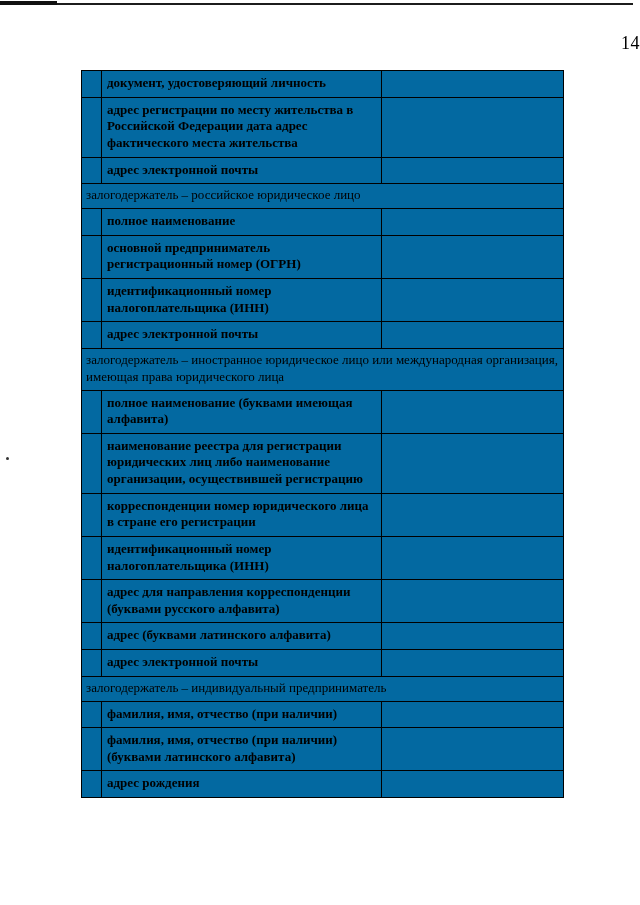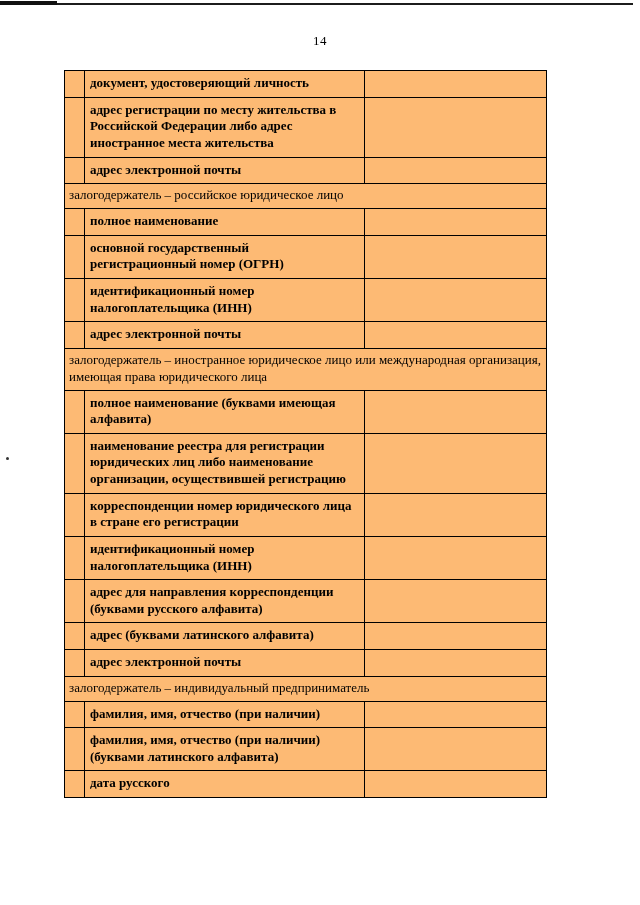--- a/index.html
+++ b/index.html
@@ -27,31 +27,31 @@
   .scan-dot {
     position: absolute;
     left: 6px; top: 457px;
     width: 3px; height: 3px;
     border-radius: 50%;
     background: #333;
   }
   .page-number {
     position: absolute;
     top: 33px; left: 0; right: 0;
-    text-align: center;
-    font-size: 13px;
+    text-align: right;
+    font-size: 18px;
     letter-spacing: 0.5px;
   }
   .doc-table {
     position: absolute;
-    left: 64px; top: 70px;
+    left: 81px; top: 70px;
     width: 483px;
     box-sizing: border-box;
     border: 1.5px solid #000;
-    background: #fdba74;
+    background: #0369a1;
   }
   .doc-table > div + div { border-top: 1.5px solid #000; }
   .t-row { display: flex; align-items: stretch; }
   .cell-indent {
     flex: none;
     width: 20px;
     border-right: 1.5px solid #000;
     box-sizing: border-box;
   }
   .cell-label {
@@ -86,37 +86,37 @@
 <div class="page-number">14</div>
 
 <div class="doc-table">
     <div class="t-row">
       <div class="cell-indent"></div>
       <div class="cell-label">документ, удостоверяющий личность</div>
       <div class="cell-value"></div>
     </div>
     <div class="t-row">
       <div class="cell-indent"></div>
-      <div class="cell-label">адрес регистрации по месту жительства в Российской Федерации либо адрес иностранное места жительства</div>
+      <div class="cell-label">адрес регистрации по месту жительства в Российской Федерации дата адрес фактического места жительства</div>
       <div class="cell-value"></div>
     </div>
     <div class="t-row">
       <div class="cell-indent"></div>
       <div class="cell-label">адрес электронной почты</div>
       <div class="cell-value"></div>
     </div>
     <div class="t-section">залогодержатель – российское юридическое лицо</div>
     <div class="t-row">
       <div class="cell-indent"></div>
       <div class="cell-label">полное наименование</div>
       <div class="cell-value"></div>
     </div>
     <div class="t-row">
       <div class="cell-indent"></div>
-      <div class="cell-label">основной государственный регистрационный номер (ОГРН)</div>
+      <div class="cell-label">основной предприниматель регистрационный номер (ОГРН)</div>
       <div class="cell-value"></div>
     </div>
     <div class="t-row">
       <div class="cell-indent"></div>
       <div class="cell-label">идентификационный номер налогоплательщика (ИНН)</div>
       <div class="cell-value"></div>
     </div>
     <div class="t-row">
       <div class="cell-indent"></div>
       <div class="cell-label">адрес электронной почты</div>
@@ -164,16 +164,16 @@
       <div class="cell-label">фамилия, имя, отчество (при наличии)</div>
       <div class="cell-value"></div>
     </div>
     <div class="t-row">
       <div class="cell-indent"></div>
       <div class="cell-label">фамилия, имя, отчество (при наличии) (буквами латинского алфавита)</div>
       <div class="cell-value"></div>
     </div>
     <div class="t-row">
       <div class="cell-indent"></div>
-      <div class="cell-label">дата русского</div>
+      <div class="cell-label">адрес рождения</div>
       <div class="cell-value"></div>
     </div>
   </div>
 
 </body></html>

